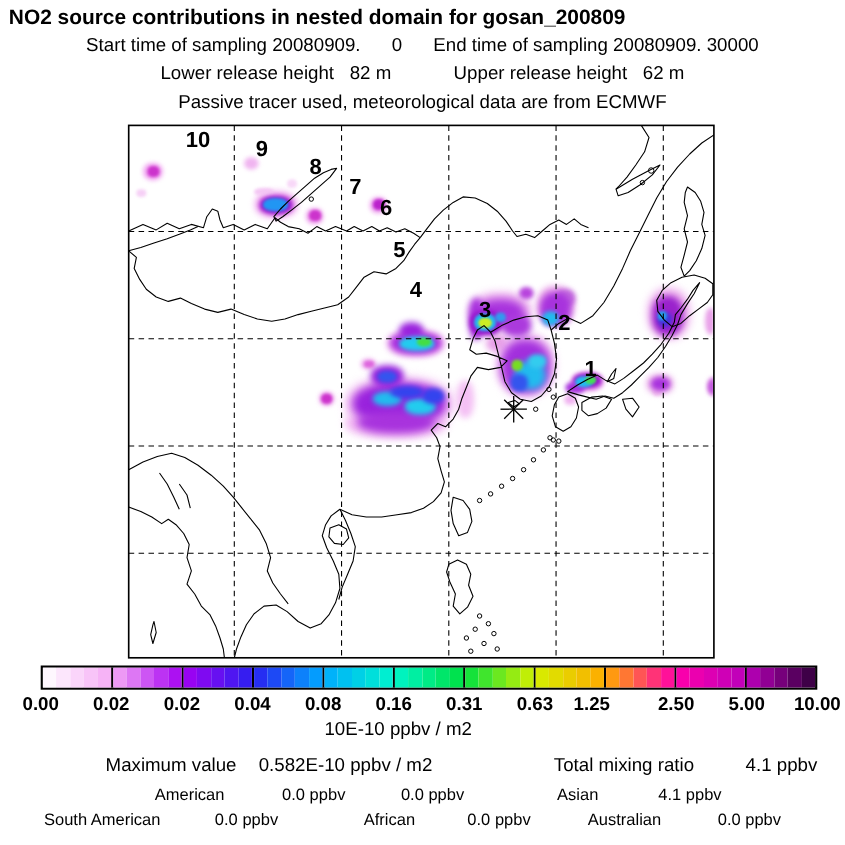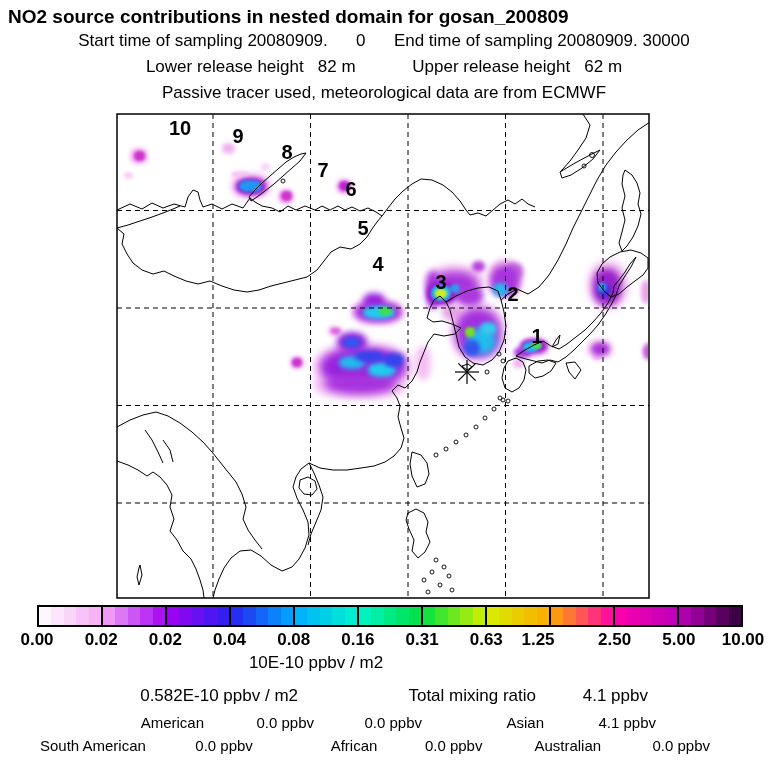--- a/index.html
+++ b/index.html
@@ -18,21 +18,21 @@
   .region-label{position:absolute;font-size:20px;font-weight:bold;
        transform:translate(-50%,-50%);line-height:1;}
   #colorbar{left:37px;top:605px;width:706px;height:22px;display:flex;
        border:2px solid #000;box-sizing:border-box;}
   .cb-seg{flex:1;display:flex;border-right:2px solid #000;}
   .cb-seg:last-child{border-right:none;}
   .cb-cell{flex:1;}
   #cb-ticks{left:0;top:630px;width:768px;height:20px;}
   .cb-tick{position:absolute;transform:translateX(-50%);font-size:17px;
        font-weight:bold;white-space:nowrap;}
-  #cb-units{left:0;top:653px;width:632px;text-align:center;font-size:17px;}
+  #cb-units{left:0;top:653px;width:632px;text-align:center;font-size:17px;padding-left:46px;}
   #stats1{left:0;top:686px;width:768px;display:flex;justify-content:center;
        font-size:17px;}
   #stats1 span{display:inline-block;text-align:right;white-space:pre;}
   #stats2{left:0;top:711px;width:710px;font-size:15px;}
   .stat-row{display:flex;justify-content:center;line-height:23px;}
   .stat-row span{display:inline-block;text-align:right;white-space:pre;}
 </style>
 </head>
 <body>
 
@@ -292,20 +292,21 @@
     <div class="cb-tick" style="left: 422.091px;">0.31</div>
     <div class="cb-tick" style="left: 486.273px;">0.63</div>
     <div class="cb-tick" style="left: 538px;">1.25</div>
     <div class="cb-tick" style="left: 614.636px;">2.50</div>
     <div class="cb-tick" style="left: 678.818px; text-align: right;">5.00</div>
     <div class="cb-tick" style="left: 743px;">10.00</div>
   </div>
 <div id="cb-units" class="abs">10E-10 ppbv / m2</div>
 
 <div id="stats1" class="abs">
+    <span style="width: 190px;">Maximum value</span>
     <span style="width: 178px;">0.582E-10 ppbv / m2</span>
     <span style="width: 238px;">Total mixing ratio</span>
     <span style="width: 112px;">4.1 ppbv</span>
   </div>
 <div id="stats2" class="abs">
     <div class="stat-row">
       <span style="width: 150px;">American</span>
       <span style="width: 110px;">0.0 ppbv</span>
       <span style="width: 108px;">0.0 ppbv</span>
       <span style="width: 122px;">Asian</span>

